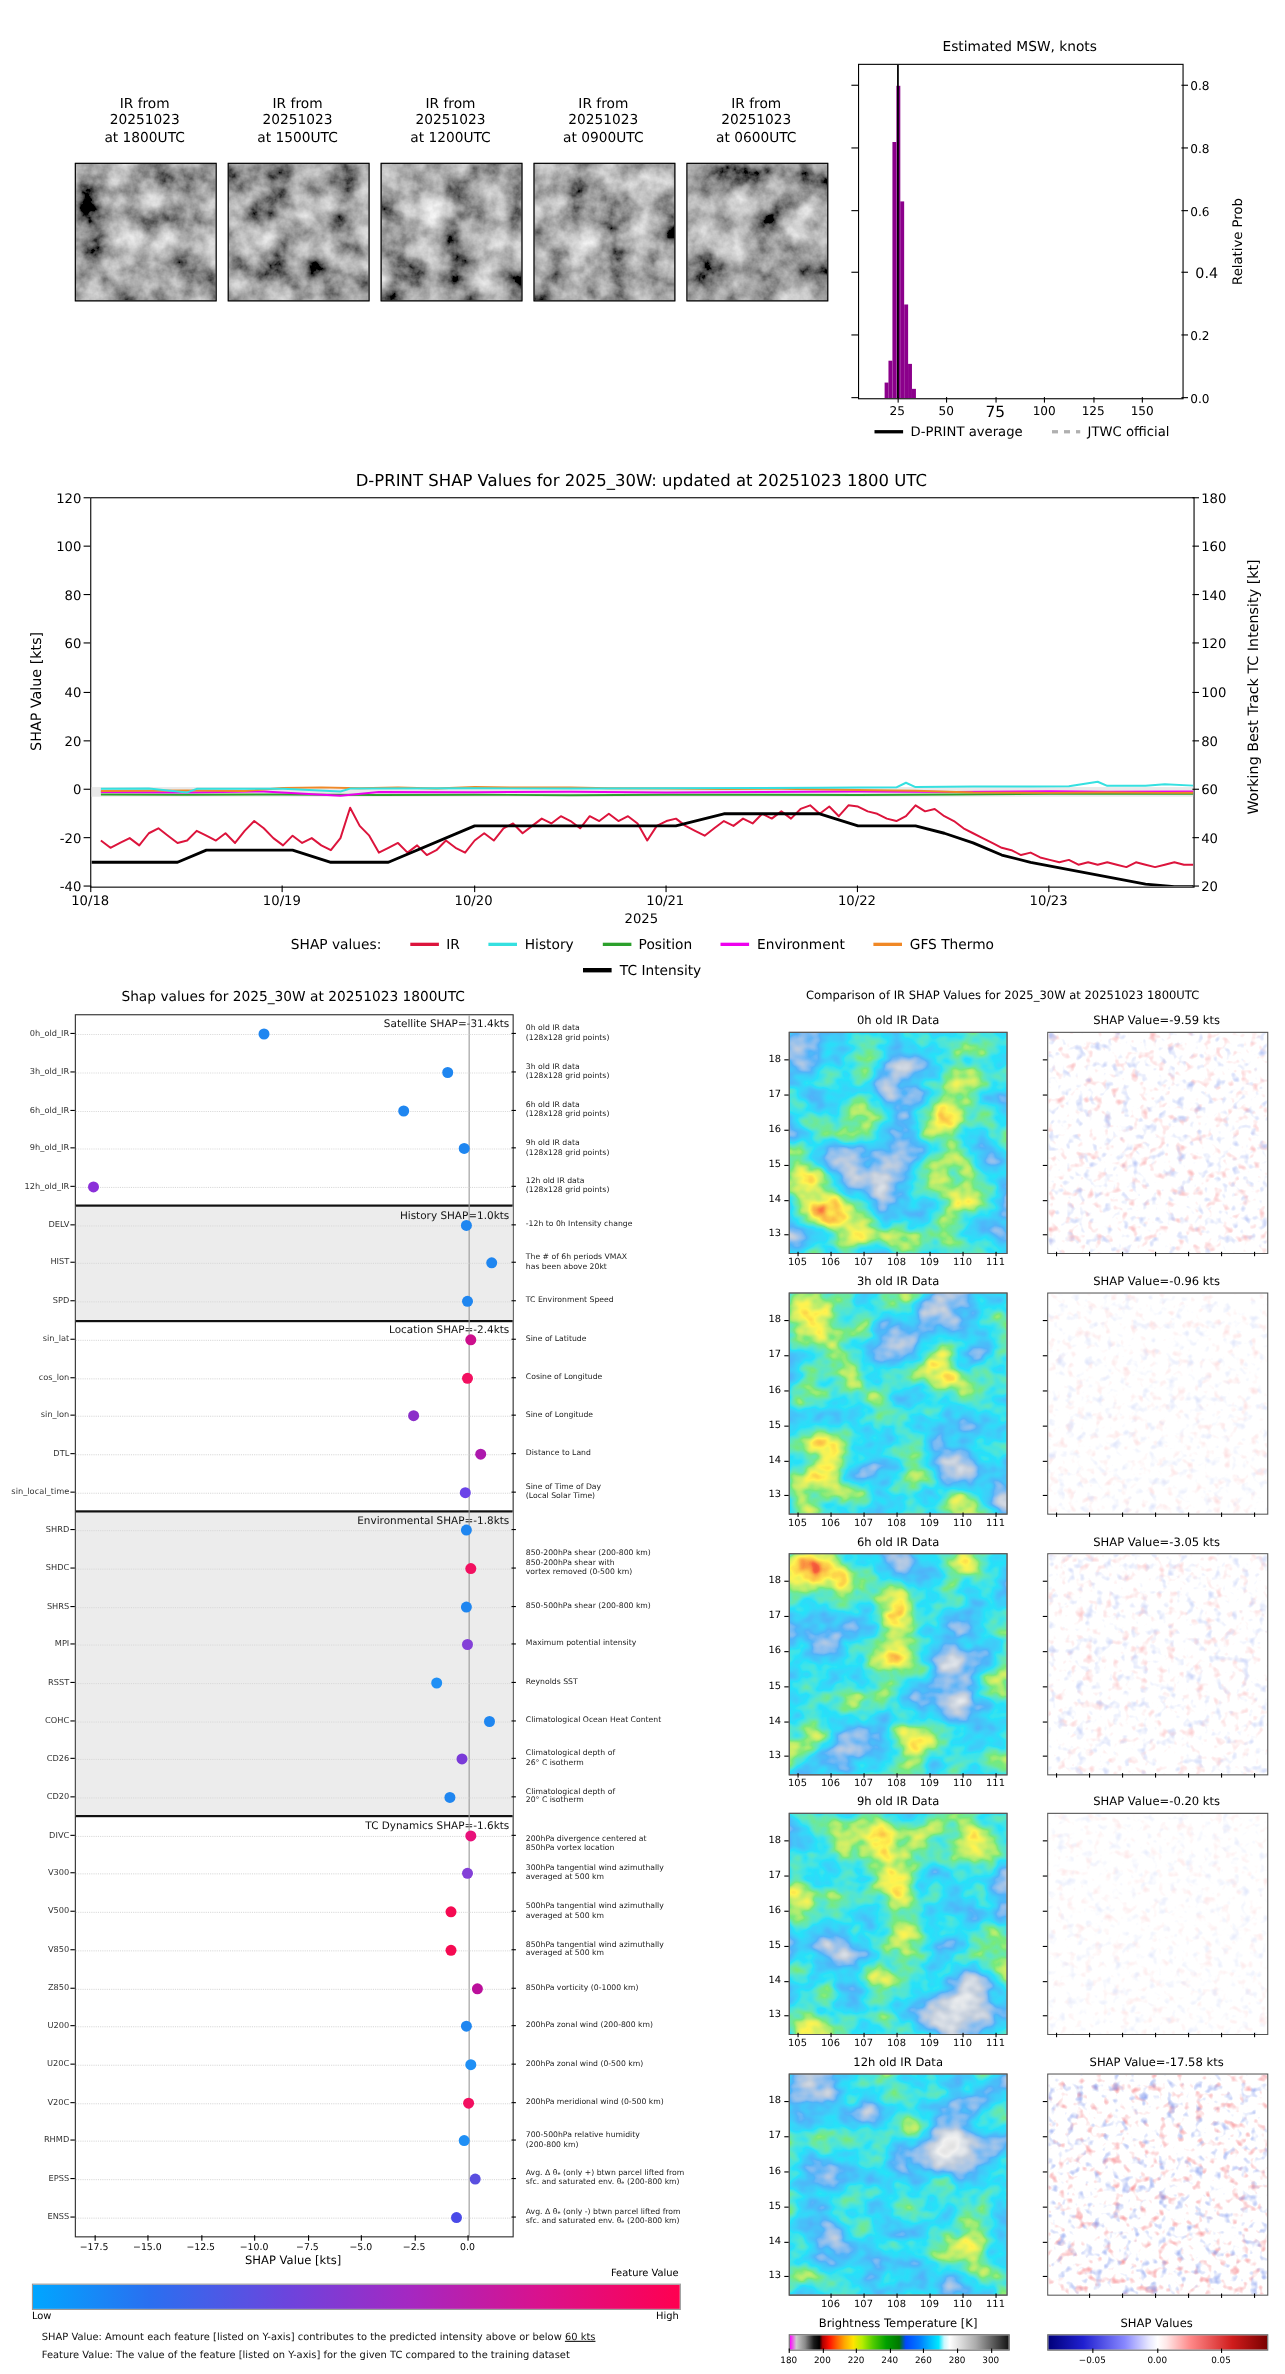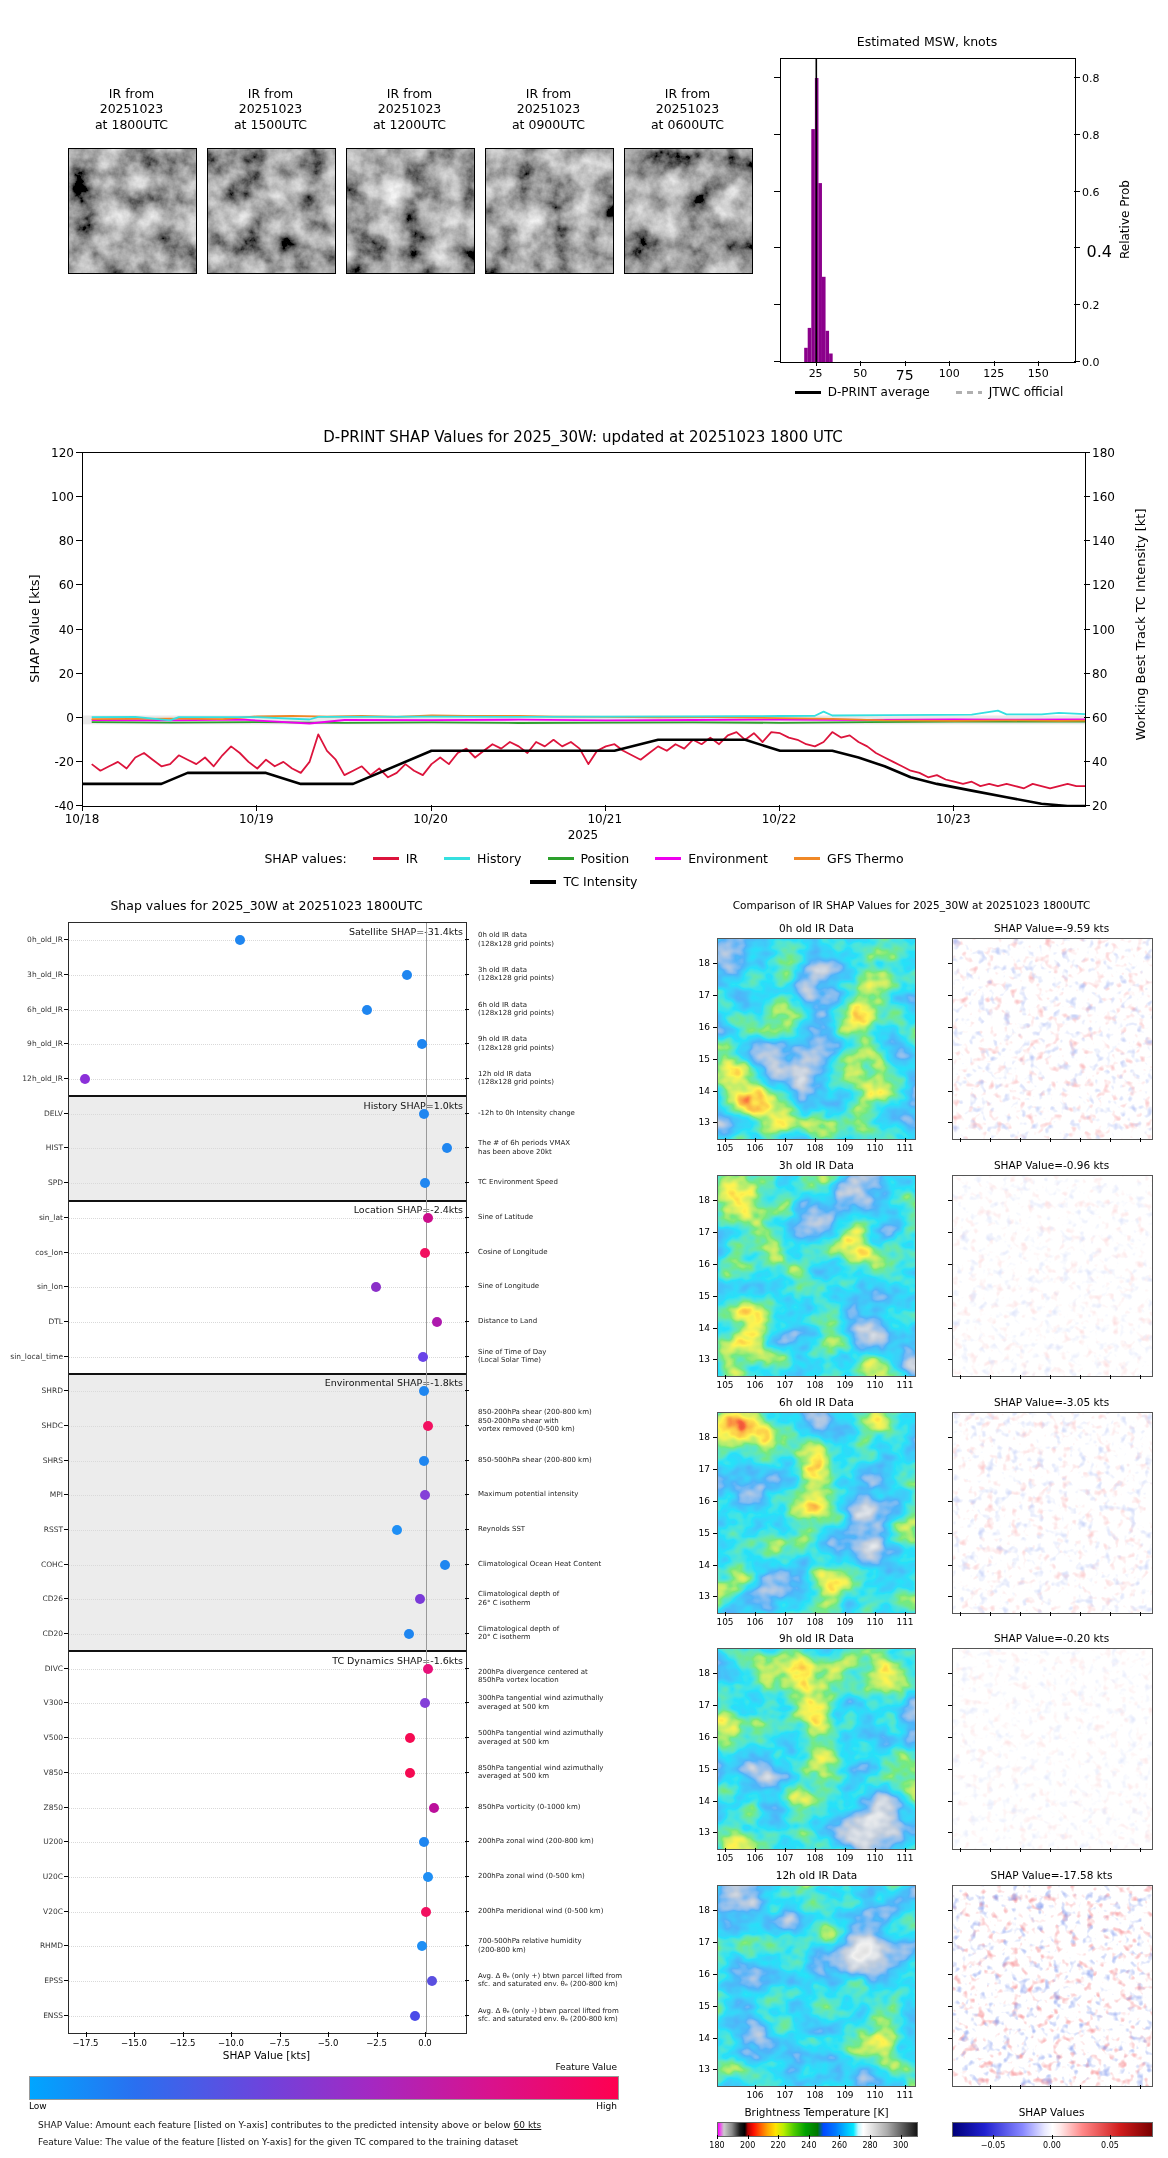--- a/index.html
+++ b/index.html
@@ -634,21 +634,21 @@
     <div class="tickdash abs" style="left: 1074px; top: 77px; width: 6px; height: 1px;"></div>
     <div class="abs" style="left: 1082px; top: 72px; font-size: 11px; width: 30px; text-align: left;">0.8</div>
     <div class="tickdash abs" style="left: 774px; top: 133.8px; width: 6px; height: 1px;"></div>
     <div class="tickdash abs" style="left: 1074px; top: 133.8px; width: 6px; height: 1px;"></div>
     <div class="abs" style="left: 1082px; top: 128.8px; font-size: 11px; width: 30px; text-align: left;">0.8</div>
     <div class="tickdash abs" style="left: 774px; top: 190.6px; width: 6px; height: 1px;"></div>
     <div class="tickdash abs" style="left: 1074px; top: 190.6px; width: 6px; height: 1px;"></div>
     <div class="abs" style="left: 1082px; top: 185.6px; font-size: 11px; width: 30px; text-align: left;">0.6</div>
     <div class="tickdash abs" style="left: 774px; top: 247.4px; width: 6px; height: 1px;"></div>
     <div class="tickdash abs" style="left: 1074px; top: 247.4px; width: 6px; height: 1px;"></div>
-    <div class="abs" style="left: 1082px; top: 242.4px; font-size: 16px; width: 30px; text-align: right;">0.4</div>
+    <div class="abs" style="left: 1082px; top: 242.4px; font-size: 13px; width: 30px; text-align: center;">0.4</div>
     <div class="tickdash abs" style="left: 774px; top: 304.2px; width: 6px; height: 1px;"></div>
     <div class="tickdash abs" style="left: 1074px; top: 304.2px; width: 6px; height: 1px;"></div>
     <div class="abs" style="left: 1082px; top: 299.2px; font-size: 11px; width: 30px; text-align: left;">0.2</div>
     <div class="tickdash abs" style="left: 774px; top: 361px; width: 6px; height: 1px;"></div>
     <div class="tickdash abs" style="left: 1074px; top: 361px; width: 6px; height: 1px;"></div>
     <div class="abs" style="left: 1082px; top: 356px; font-size: 11px; width: 30px; text-align: left;">0.0</div>
     <div class="tickdash abs" style="left: 76px; top: 452px; width: 6px; height: 1px;"></div>
     <div class="abs" style="left: 38px; top: 446px; font-size: 12px; width: 36px; text-align: right;">120</div>
     <div class="tickdash abs" style="left: 76px; top: 496.125px; width: 6px; height: 1px;"></div>
     <div class="abs" style="left: 38px; top: 490.125px; font-size: 12px; width: 36px; text-align: right;">100</div>

